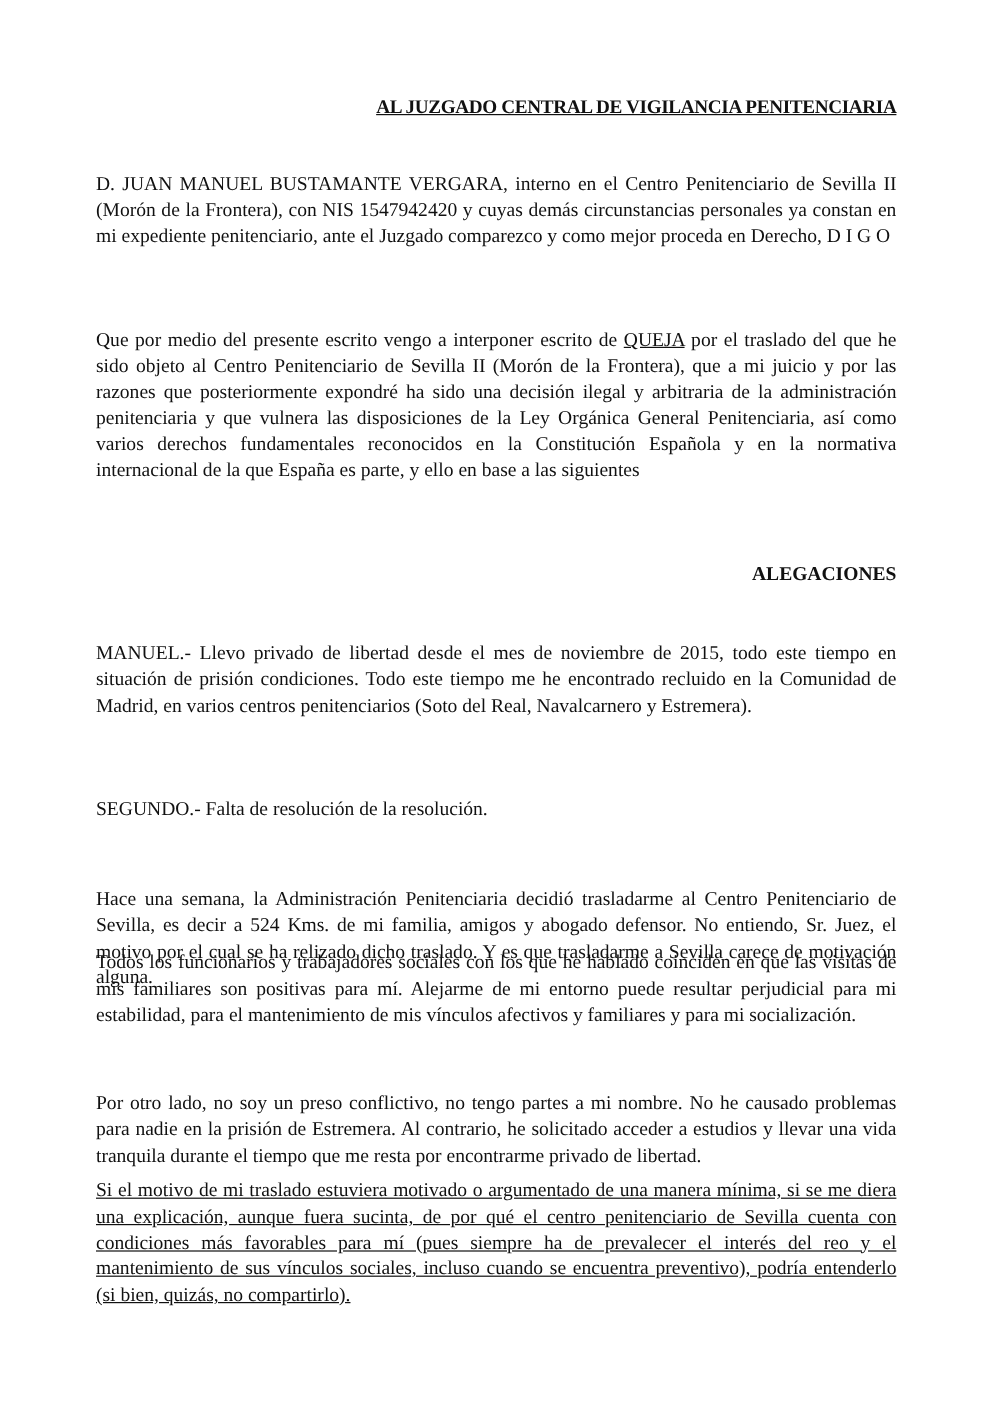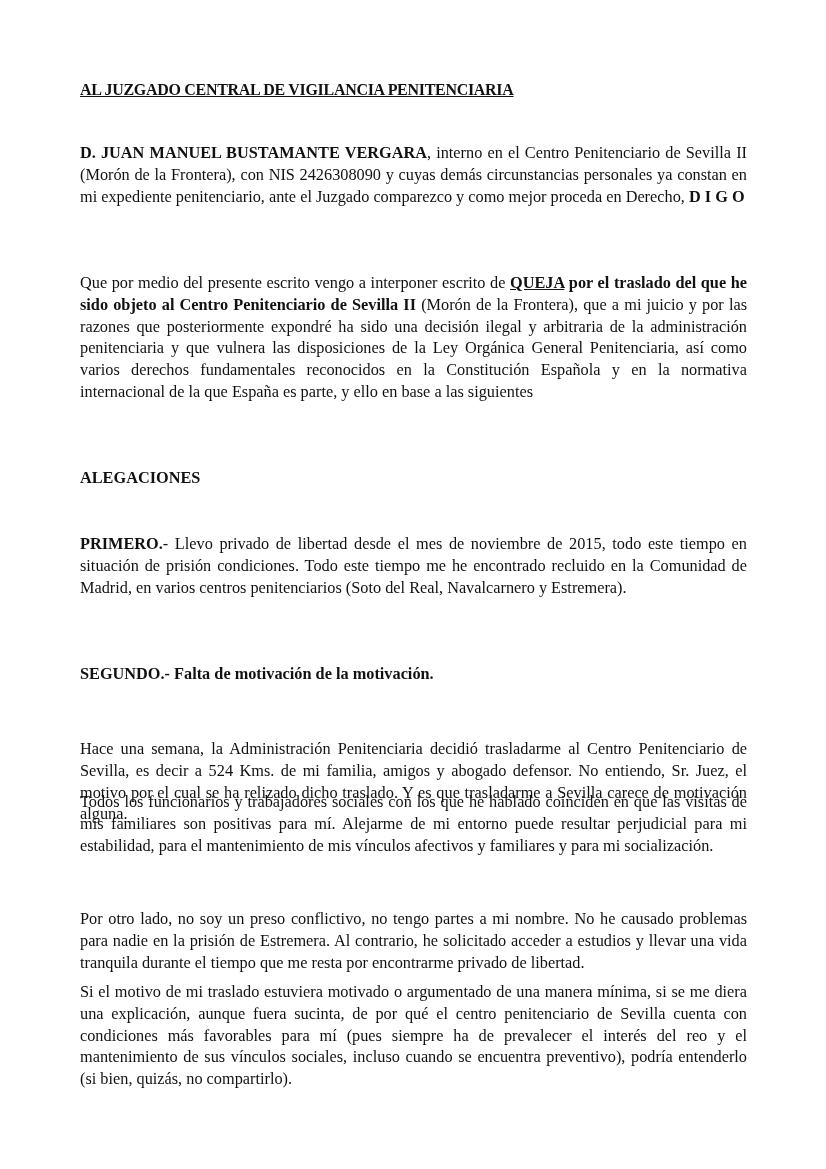--- a/index.html
+++ b/index.html
@@ -15,21 +15,21 @@
       position: absolute;
       left: 80px;
       top: 0;
       width: 667px;
     }
     .title {
       position: absolute;
       top: 80px;
       left: 0;
       width: 667px;
-      text-align: left;
+      text-align: right;
       font-weight: bold;
       font-size: 14.2px;
       text-decoration: underline;
       letter-spacing: -0.3px;
       line-height: 20px;
       font-family: "Liberation Serif", serif;
       font-size: 16px;
     }
     .para {
       position: absolute;
@@ -38,53 +38,53 @@
       text-align: justify;
       font-family: "Liberation Serif", serif;
       font-size: 16.3px;
       line-height: 21.8px;
       margin: 0;
     }
     .center-heading {
       position: absolute;
       left: 0;
       width: 667px;
-      text-align: left;
+      text-align: right;
       font-weight: bold;
       font-family: "Liberation Serif", serif;
       font-size: 16.3px;
       line-height: 22px;
     }
-    b { font-weight: bold; }
+    b { font-weight: normal; }
     u { text-decoration: underline; }
     #p-intro { top: 142px; }
     #p-queja { top: 272px; }
     #h-alegaciones { top: 467px; }
     #p-primero { top: 533px; }
     #p-segundo-head { top: 663px; }
     #p-segundo-1 { top: 696px; margin-top: 42px; }
     #p-segundo-2 { top: 791px; }
     #p-segundo-3 { top: 908px; }
-    #p-segundo-4 { top: 981px; }
+    #p-segundo-4 { top: 981px; text-decoration: underline; }
   </style>
 </head>
 <body>
 
 <div class="page">
 
   <div class="title">AL JUZGADO CENTRAL DE VIGILANCIA PENITENCIARIA</div>
 
-  <p class="para" id="p-intro"><b>D. JUAN MANUEL BUSTAMANTE VERGARA</b><span>, interno en el Centro Penitenciario de Sevilla II (Morón de la Frontera), con NIS 2426308090 y cuyas demás circunstancias personales ya constan en mi expediente penitenciario, ante el Juzgado comparezco y como mejor proceda en Derecho, </span><b>D I G O</b></p>
+  <p class="para" id="p-intro"><b>D. JUAN MANUEL BUSTAMANTE VERGARA</b><span>, interno en el Centro Penitenciario de Sevilla II (Morón de la Frontera), con NIS 1547942420 y cuyas demás circunstancias personales ya constan en mi expediente penitenciario, ante el Juzgado comparezco y como mejor proceda en Derecho, </span><b>D I G O</b></p>
 
   <p class="para" id="p-queja"><span>Que por medio del presente escrito vengo a interponer escrito de </span><b><u>QUEJA</u></b><b> por el traslado del que he sido objeto al Centro Penitenciario de Sevilla II</b><span> (Morón de la Frontera), que a mi juicio y por las razones que posteriormente expondré ha sido una decisión ilegal y arbitraria de la administración penitenciaria y que vulnera las disposiciones de la Ley Orgánica General Penitenciaria, así como varios derechos fundamentales reconocidos en la Constitución Española y en la normativa internacional de la que España es parte, y ello en base a las siguientes</span></p>
 
   <div class="center-heading" id="h-alegaciones">ALEGACIONES</div>
 
-  <p class="para" id="p-primero"><b>PRIMERO.</b><span>- Llevo privado de libertad desde el mes de noviembre de 2015, todo este tiempo en situación de prisión condiciones. Todo este tiempo me he encontrado recluido en la Comunidad de Madrid, en varios centros penitenciarios (Soto del Real, Navalcarnero y Estremera).</span></p>
+  <p class="para" id="p-primero"><b>MANUEL.</b><span>- Llevo privado de libertad desde el mes de noviembre de 2015, todo este tiempo en situación de prisión condiciones. Todo este tiempo me he encontrado recluido en la Comunidad de Madrid, en varios centros penitenciarios (Soto del Real, Navalcarnero y Estremera).</span></p>
 
-  <p class="para" id="p-segundo-head"><b>SEGUNDO.- Falta de motivación de la motivación.</b></p>
+  <p class="para" id="p-segundo-head"><b>SEGUNDO.- Falta de resolución de la resolución.</b></p>
 
   <p class="para" id="p-segundo-1">Hace una semana, la Administración Penitenciaria decidió trasladarme al Centro Penitenciario de Sevilla, es decir a 524 Kms. de mi familia, amigos y abogado defensor. No entiendo, Sr. Juez, el motivo por el cual se ha relizado dicho traslado. Y es que trasladarme a Sevilla carece de motivación alguna.</p>
   <p class="para" id="p-segundo-2">Todos los funcionarios y trabajadores sociales con los que he hablado coinciden en que las visitas de mis familiares son positivas para mí. Alejarme de mi entorno puede resultar perjudicial para mi estabilidad, para el mantenimiento de mis vínculos afectivos y familiares y para mi socialización.</p>
   <p class="para" id="p-segundo-3">Por otro lado, no soy un preso conflictivo, no tengo partes a mi nombre. No he causado problemas para nadie en la prisión de Estremera. Al contrario, he solicitado acceder a estudios y llevar una vida tranquila durante el tiempo que me resta por encontrarme privado de libertad.</p>
   <p class="para" id="p-segundo-4">Si el motivo de mi traslado estuviera motivado o argumentado de una manera mínima, si se me diera una explicación, aunque fuera sucinta, de por qué el centro penitenciario de Sevilla cuenta con condiciones más favorables para mí (pues siempre ha de prevalecer el interés del reo y el mantenimiento de sus vínculos sociales, incluso cuando se encuentra preventivo), podría entenderlo (si bien, quizás, no compartirlo).</p>
 
 </div>
 
 </body></html>

